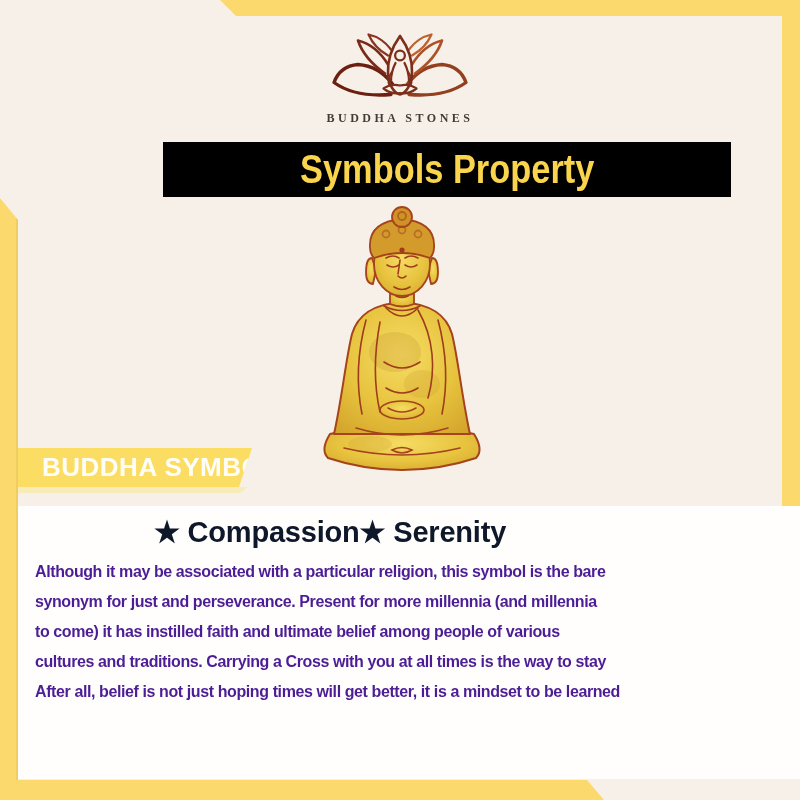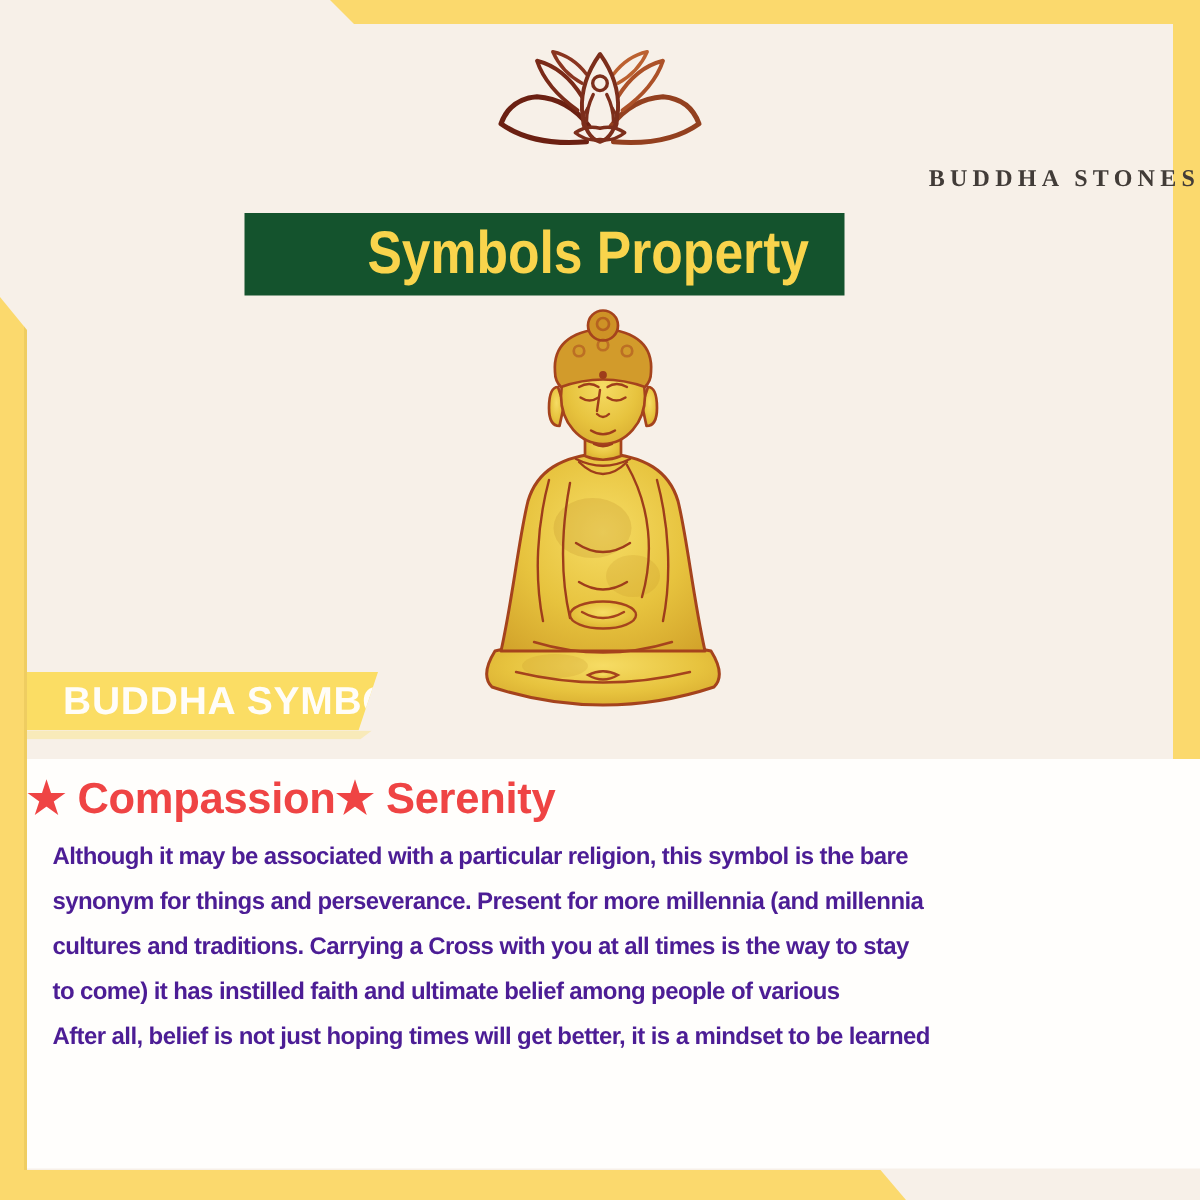--- a/index.html
+++ b/index.html
@@ -13,47 +13,47 @@
   .strip-right{right:0;top:0;width:18px;height:597px;
              clip-path:polygon(0 0,18px 0,18px 597px,0 580px);}
   .strip-left{left:0;top:198px;width:18px;height:602px;
              clip-path:polygon(0 0,18px 22px,18px 602px,0 602px);
              box-shadow:inset -2px 0 0 rgba(160,120,20,.12);}
   .strip-bottom{left:0;bottom:0;width:604px;height:20px;
              clip-path:polygon(0 0,587px 0,604px 20px,0 20px);}
 
   
   .logo{position:absolute;left:325px;top:24px;width:150px;height:84px;}
-  .brand{position:absolute;left:0;top:111px;width:800px;text-align:right;
-         font-family:"Liberation Serif",serif;font-weight:600;font-size:16px;
+  .brand{position:absolute;left:0;top:111px;width:800px;text-align:center;
+         font-family:"Liberation Serif",serif;font-weight:600;font-size:12px;
          letter-spacing:3.5px;color:#423C38;}
 
   
-  .title-band{position:absolute;left:163px;top:142px;width:400px;height:55px;
-              background:#14532d;display:flex;align-items:center;justify-content:flex-end;}
+  .title-band{position:absolute;left:163px;top:142px;width:568px;height:55px;
+              background:#000000;display:flex;align-items:center;justify-content:center;}
   .title-band h1{margin:0;font-size:40px;font-weight:700;color:#F9D44C;
                  transform:scaleX(.86);white-space:nowrap;letter-spacing:0px;}
 
   
   .buddha{position:absolute;left:300px;top:202px;width:205px;height:272px;}
 
   
   .ribbon{position:absolute;left:18px;top:448px;width:234px;height:39px;
           background:#FBDD64;clip-path:polygon(0 0,234px 0,221px 39px,0 39px);
           display:flex;align-items:center;}
   .ribbon span{padding-left:24px;font-size:26px;font-weight:600;color:#FFFDF8;
                letter-spacing:.5px;white-space:nowrap;}
   .ribbon-shadow{position:absolute;left:18px;top:487px;width:230px;height:6px;
           background:#F8E9B0;clip-path:polygon(0 0,230px 0,222px 6px,0 6px);opacity:.85;}
 
   
   .content-box{position:absolute;left:18px;top:506px;width:782px;height:273px;
                background:#FFFEFC;}
-  .content-heading{position:absolute;left:0;top:9px;width:624px;text-align:left;
-               font-size:29px;font-weight:700;color:#ef4444;letter-spacing:-.2px;
+  .content-heading{position:absolute;left:0;top:9px;width:624px;text-align:center;
+               font-size:29px;font-weight:700;color:#0f172a;letter-spacing:-.2px;
                white-space:nowrap;}
   .body-text{position:absolute;left:17px;top:51px;font-size:16px;font-weight:700;
              color:#4c1d95;line-height:30px;letter-spacing:-.4px;}
   .body-text div{white-space:nowrap;}
 </style>
 </head>
 <body>
 
 <div class="strip strip-top"></div>
 <div class="strip strip-right"></div>
@@ -152,18 +152,18 @@
 
 <div class="ribbon">
   <span>BUDDHA SYMBOL</span>
 </div>
 <div class="ribbon-shadow"></div>
 
 <div class="content-box">
   <div class="content-heading">★ Compassion★ Serenity</div>
   <div class="body-text">
     <div>Although it may be associated with a particular religion, this symbol is the bare</div>
-    <div>synonym for things and perseverance. Present for more millennia (and millennia</div>
+    <div>synonym for just and perseverance. Present for more millennia (and millennia</div>
+    <div>to come) it has instilled faith and ultimate belief among people of various</div>
     <div>cultures and traditions. Carrying a Cross with you at all times is the way to stay</div>
-    <div>to come) it has instilled faith and ultimate belief among people of various</div>
     <div>After all, belief is not just hoping times will get better, it is a mindset to be learned</div>
   </div>
 </div>
 
 </body></html>

